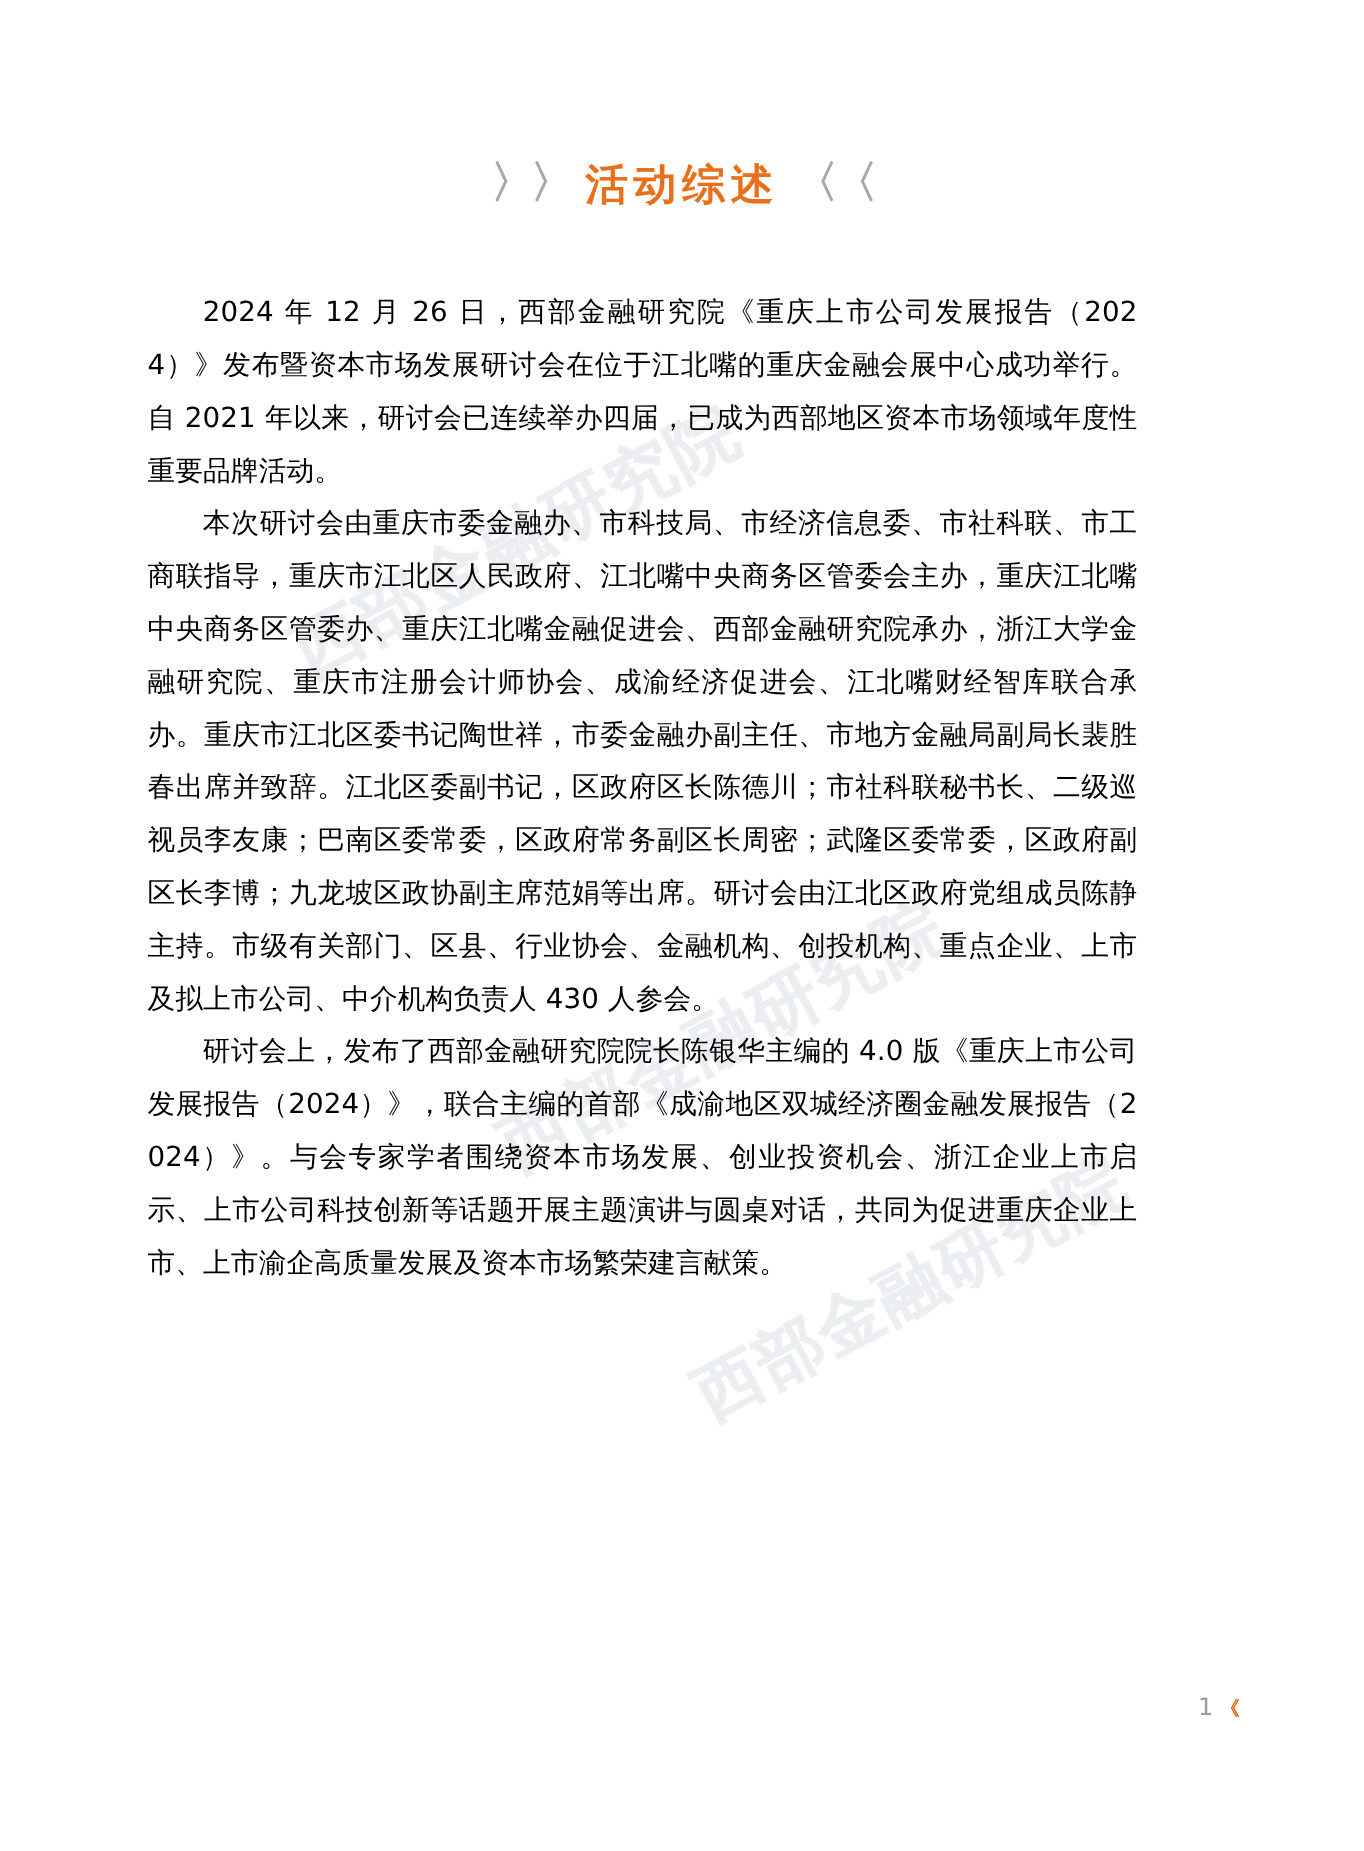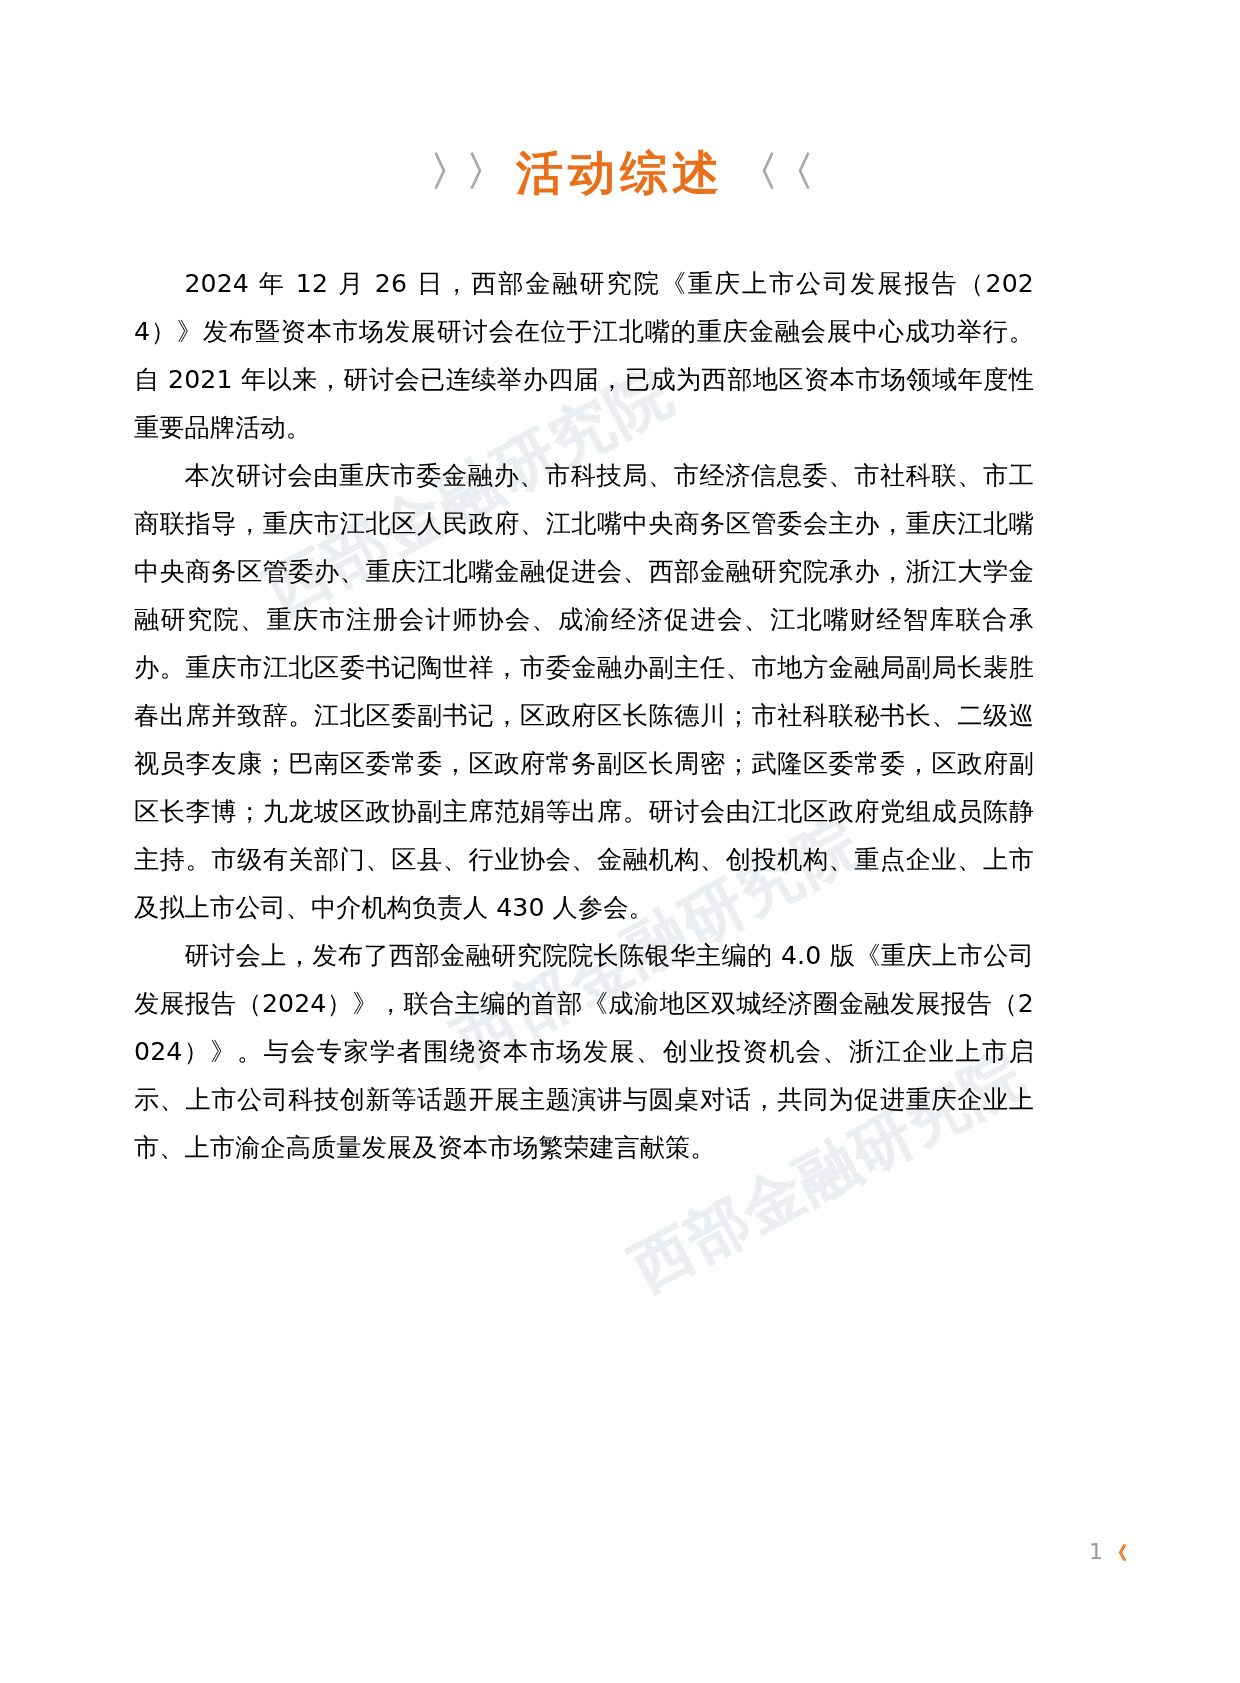--- a/index.html
+++ b/index.html
@@ -61,21 +61,21 @@
     font-size: 40px;
     font-weight: 700;
     font-family: "DejaVu Sans", "Liberation Sans", sans-serif;
     letter-spacing: -4px;
     line-height: 1;
     position: relative;
     top: -2px;
   }
   .title-text {
     color: #E8701A;
-    font-size: 47px;
+    font-size: 39px;
     font-weight: 700;
     font-family: "DejaVu Serif", "Liberation Serif", serif;
     letter-spacing: 5px;
     line-height: 1.1;
     white-space: nowrap;
   }
 
   
   .body-block {
     position: absolute;

